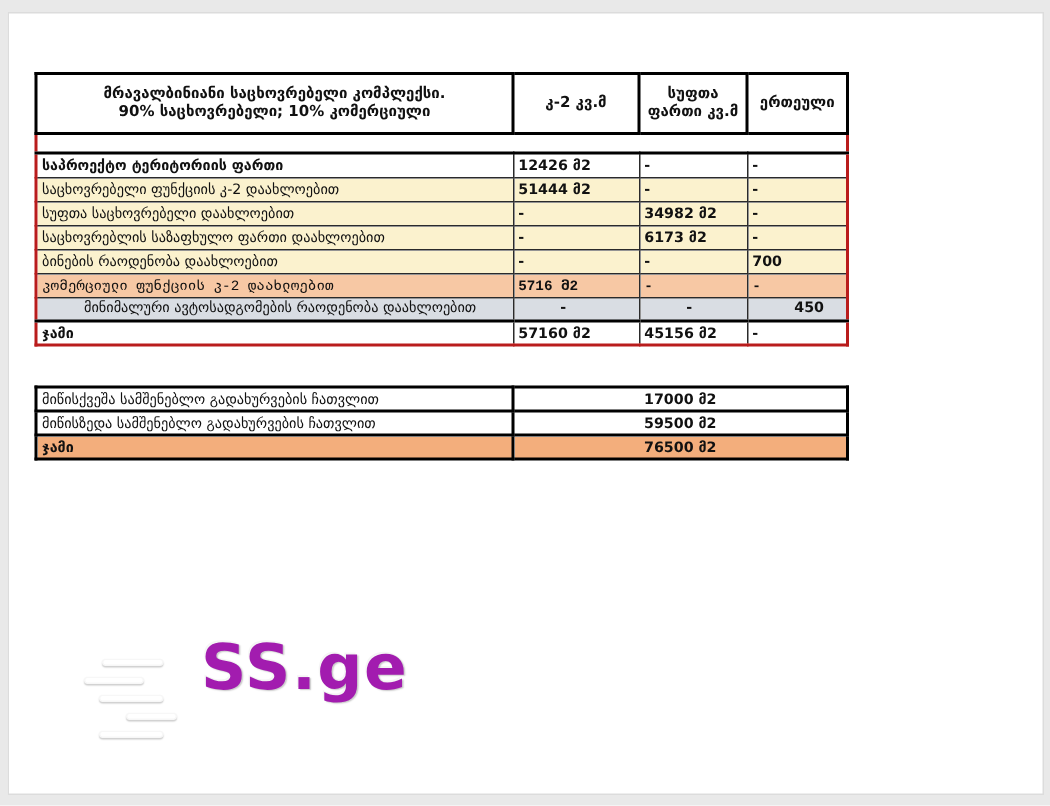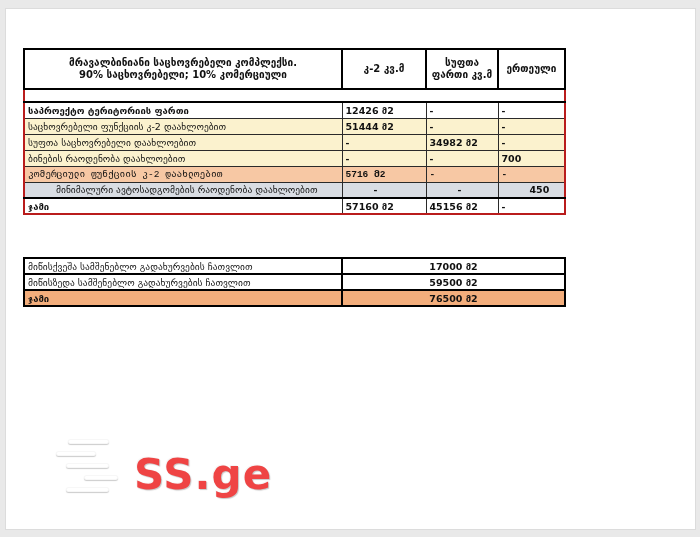--- a/index.html
+++ b/index.html
@@ -50,23 +50,23 @@
   .watermark{
     position:absolute;left:40px;top:408px;width:230px;height:100px;
   }
   .wm-bars{position:absolute;left:10px;top:22px;}
   .wm-bar{
     height:5px;background:#ffffff;border-radius:3px;
     box-shadow:0 1px 1px rgba(0,0,0,0.20), inset 0 0 0 1px rgba(0,0,0,0.03);
     margin-bottom:7px;
   }
   .wm-text{
-    position:absolute;left:88px;top:33px;
+    position:absolute;left:88px;top:3px;
     font-size:42px;font-weight:bold;letter-spacing:1px;
-    color:#ef4444;
+    color:#a21caf;
     text-shadow:1px 1px 1px rgba(0,0,0,0.22), -1px -1px 0 rgba(0,0,0,0.04);
     text-align:right;
   }
 </style>
 </head>
 <body>
 
 <div class="page">
 
   <table class="tbl tbl1">
@@ -99,20 +99,26 @@
     <tr class="dr r-yellow">
       <td>საცხოვრებელი ფუნქციის კ-2 დაახლოებით</td>
       <td class="val">51444 მ2</td>
       <td class="val">-</td>
       <td class="val">-</td>
     </tr>
     <tr class="dr r-yellow">
       <td>სუფთა საცხოვრებელი დაახლოებით</td>
       <td class="val">-</td>
       <td class="val">34982 მ2</td>
+      <td class="val">-</td>
+    </tr>
+    <tr class="dr r-yellow">
+      <td>საცხოვრებლის საზაფხულო ფართი დაახლოებით</td>
+      <td class="val">-</td>
+      <td class="val">6173 მ2</td>
       <td class="val">-</td>
     </tr>
     <tr class="dr r-yellow">
       <td>ბინების რაოდენობა დაახლოებით</td>
       <td class="val">-</td>
       <td class="val">-</td>
       <td class="val">700</td>
     </tr>
     <tr class="dr r-salmon">
       <td>კომერციული ფუნქციის კ-2 დაახლოებით</td>

